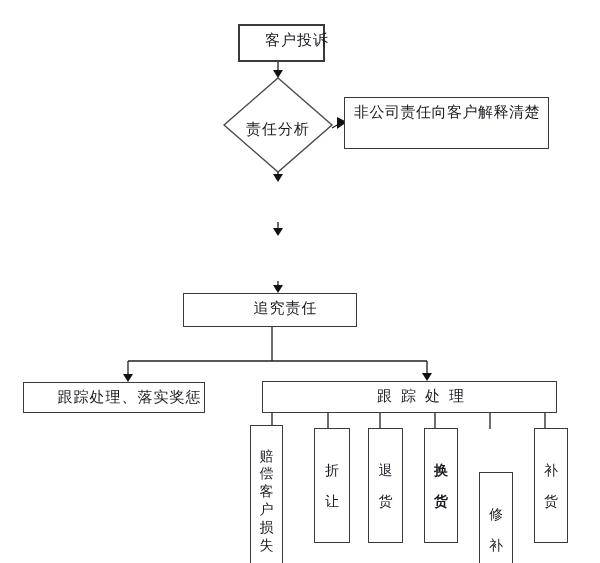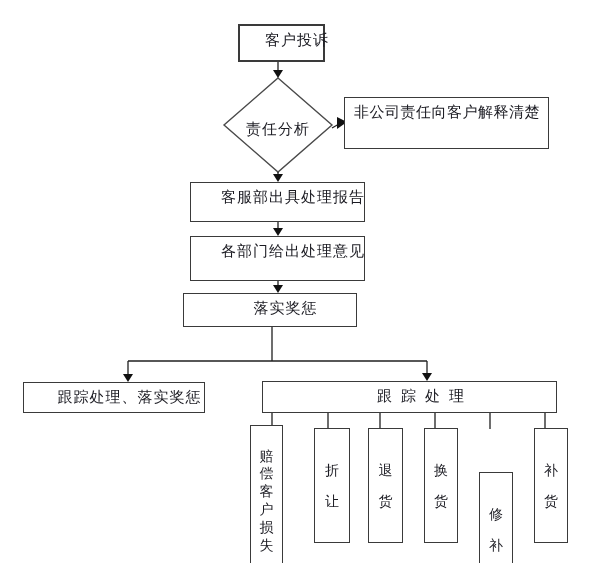--- a/index.html
+++ b/index.html
@@ -120,35 +120,33 @@
       <line x1="545" y1="413" x2="545" y2="429"></line>
     </g>
   </svg>
 
   <div class="box thick" style="left:238px; top:24px; width:87px; height:38px;">客户投诉</div>
 
   <div class="diamond-label">责任分析</div>
 
   <div class="box left-text" style="left:344px; top:97px; width:205px; height:52px;">非公司责任向客户解释清楚</div>
 
-  <div class="box" style="left:190px; top:182px; width:175px; height:40px;">客服部出具处理报告</div>
 
-  <div class="box" style="left:190px; top:236px; width:175px; height:45px;">各部门给出处理意见</div>
 
-  <div class="box" style="left:183px; top:293px; width:174px; height:34px;">落实奖惩</div>
+  <div class="box" style="left:183px; top:293px; width:174px; height:34px;">追究责任</div>
 
   <div class="box" style="left:23px; top:382px; width:182px; height:31px;">跟踪处理、落实奖惩</div>
 
   <div class="box spaced" style="left:262px; top:381px; width:295px; height:32px;">跟踪处理</div>
 
   <div class="vbox dense" style="left:250px; top:425px; width:33px; height:152px;">赔偿客户损失</div>
 
   <div class="vbox" style="left:314px; top:428px; width:36px; height:115px;">折让</div>
 
   <div class="vbox" style="left:368px; top:428px; width:35px; height:115px;">退货</div>
 
-  <div class="vbox" style="left:424px; top:428px; width:34px; height:115px;">换货</div>
+  <div class="vbox" style="left:424px; top:428px; width:34px; height:115px;font-weight:bold;">换货</div>
 
   <div class="vbox" style="left:479px; top:428px; width:34px; height:115px;margin-top:44px;">修补</div>
 
   <div class="vbox" style="left:534px; top:428px; width:34px; height:115px;">补货</div>
 
 </div>
 
 </body></html>

